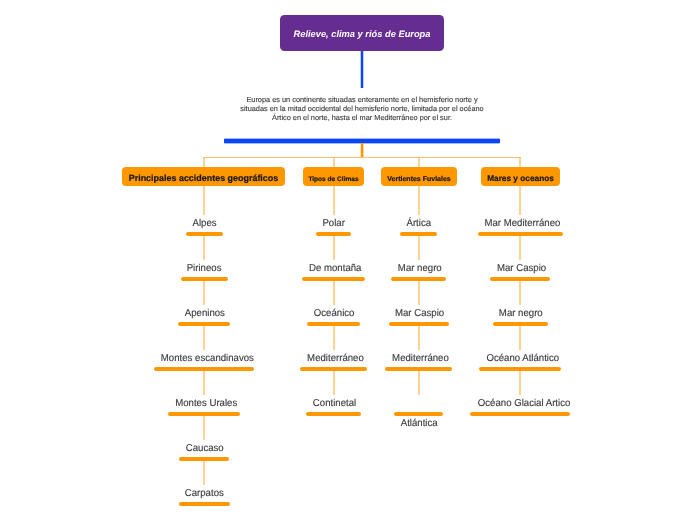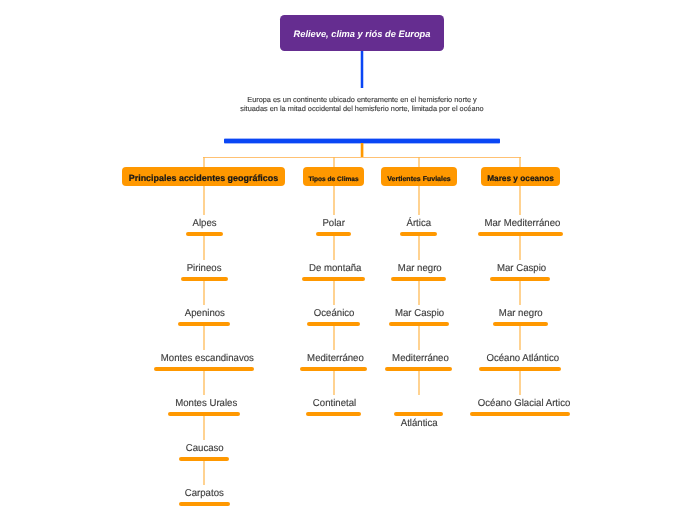--- a/index.html
+++ b/index.html
@@ -96,22 +96,23 @@
 <body>
 
 <div id="canvas">
 
   <div class="abs" id="root-node">
     <span id="root-title">Relieve, clima y riós de Europa</span>
   </div>
   <div class="abs" id="root-stem"></div>
 
   <div class="abs" id="intro">
-      <div>Europa es un continente ubicado enteramente en el hemisferio norte y</div>
+      <div>Europa es un continente situadas enteramente en el hemisferio norte y</div>
       <div>situadas en la mitad occidental del hemisferio norte, limitada por el océano</div>
+      <div>Ártico en el norte, hasta el mar Mediterráneo por el sur.</div>
     </div>
   <div class="abs" id="trunk"></div>
 
   <div class="abs" id="branch-stem"></div>
   <div class="abs" id="branch-rail"></div>
 
   <div id="branches">
       <div class="abs vline" style="left: 202.1px; top: 157px; height: 10px;"></div>
       <div class="abs branch-head" style="left: 122px; top: 167px; width: 163px; position: absolute;">
         <span style="font-size: 8.95px; top: 11.2px;">Principales accidentes geográficos</span>

